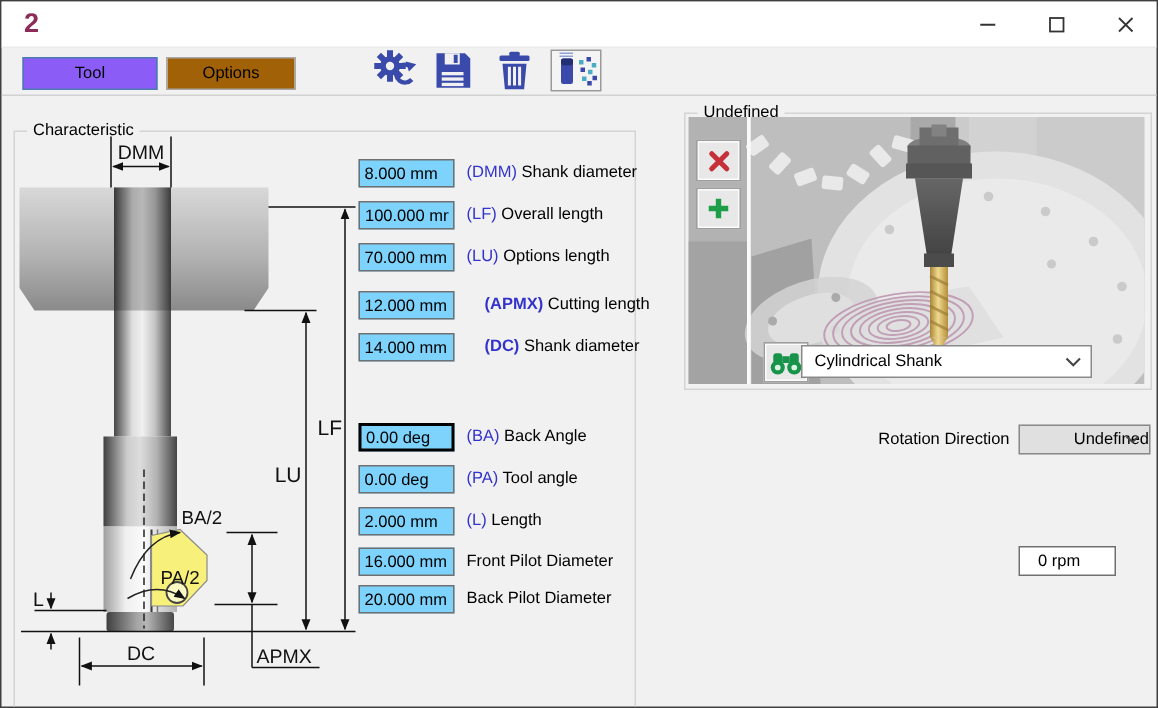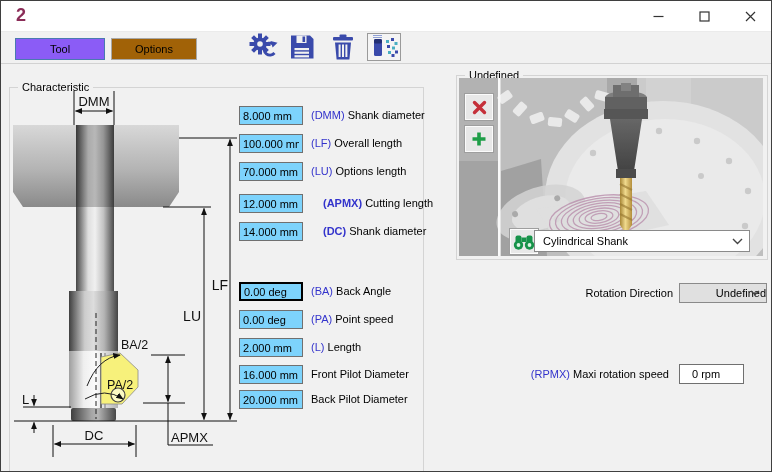--- a/index.html
+++ b/index.html
@@ -30,21 +30,21 @@
   .code.bold{font-weight:bold;margin-left:12px;}
   
   #diagram{position:absolute;left:10px;top:80px;}
   
   #machine{position:absolute;left:458px;top:77px;}
   .sqbtn{position:absolute;width:30px;height:28px;background:#e8e8e8;border:1px solid #9e9e9e;box-shadow:inset 0 0 0 1px #fbfbfb;display:flex;align-items:center;justify-content:center;padding:0;cursor:default;}
   #btn-del{left:463px;top:92px;}
   #btn-add{left:463px;top:124px;}
   #btn-binoc{left:508px;top:227px;width:30px;height:27px;}
   .combo{position:absolute;box-sizing:border-box;border:1px solid #8a8a8a;font-size:11px;color:#000;cursor:default;}
-  #shank-combo{left:533px;top:229px;width:216px;height:22px;background:#fff;line-height:20px;padding-left:8px;}
+  #shank-combo{left:533px;top:229px;width:194px;height:22px;background:#fff;line-height:20px;padding-left:8px;}
   #rot-combo{left:678px;top:282px;width:88px;height:20px;background:#e0e0e0;line-height:18px;padding-left:6px;text-align:right;}
   .chev{position:absolute;right:6px;top:50%;margin-top:-3px;}
   
   .rlabel{position:absolute;font-size:11px;color:#000;text-align:right;white-space:nowrap;}
   #rot-label{left:455px;top:282px;width:217px;line-height:20px;}
   #rpmx-label{left:455px;top:363px;width:213px;line-height:20px;}
   #rpmx-field{position:absolute;left:678px;top:363px;width:65px;height:20px;border:1px solid #707070;background:#fff;font-size:11px;font-family:"Liberation Sans",sans-serif;padding:0 12px;box-sizing:border-box;}
   svg text{font-family:"Liberation Sans",sans-serif;fill:#111;}
 </style>
 </head>
@@ -239,21 +239,21 @@
   <div class="field-row" style="top:221px">
     <input class="fld" value="14.000 mm" style="">
     <span class="flabel"><span class="code bold">(DC)</span> <span>Shank diameter</span></span>
   </div>
   <div class="field-row" style="top:281px">
     <input class="fld focus" value="0.00 deg" style="">
     <span class="flabel"><span class="code">(BA)</span> <span>Back Angle</span></span>
   </div>
   <div class="field-row" style="top:309px">
     <input class="fld" value="0.00 deg" style="">
-    <span class="flabel"><span class="code">(PA)</span> <span>Point speed</span></span>
+    <span class="flabel"><span class="code">(PA)</span> <span>Tool angle</span></span>
   </div>
   <div class="field-row" style="top:337px">
     <input class="fld" value="2.000 mm" style="">
     <span class="flabel"><span class="code">(L)</span> <span>Length</span></span>
   </div>
   <div class="field-row" style="top:364px">
     <input class="fld" value="16.000 mm" style="">
     <span class="flabel"><span>Front Pilot Diameter</span></span>
   </div>
   <div class="field-row" style="top:389px">
@@ -392,16 +392,15 @@
   </div>
 
   <div id="rot-label" class="rlabel">Rotation Direction</div>
   <div id="rot-combo" class="combo">
     <span>Undefined</span>
     <svg class="chev" width="10" height="6" viewBox="0 0 10 6">
       <path d="M1,1 L5,4.6 L9,1" fill="none" stroke="#444" stroke-width="1.3"></path>
     </svg>
   </div>
 
-  <div id="rpmx-label" class="rlabel"><span class="code">(RPMX)</span><span> Maxi rotation speed</span></div>
   <input id="rpmx-field" value="0 rpm" style="">
 
 </div>
 
 </body></html>

